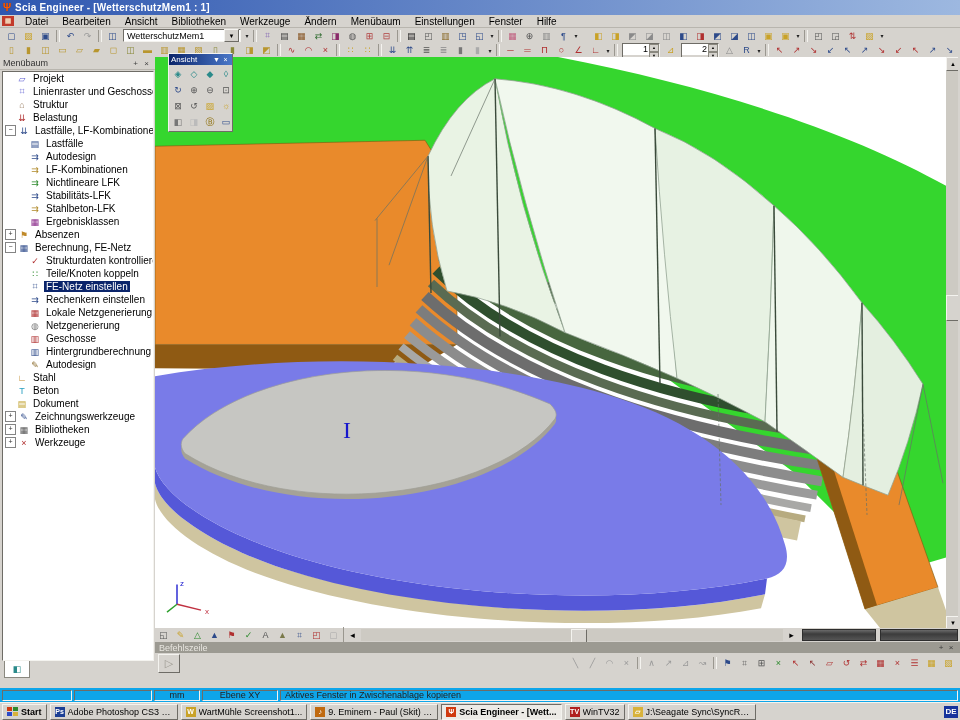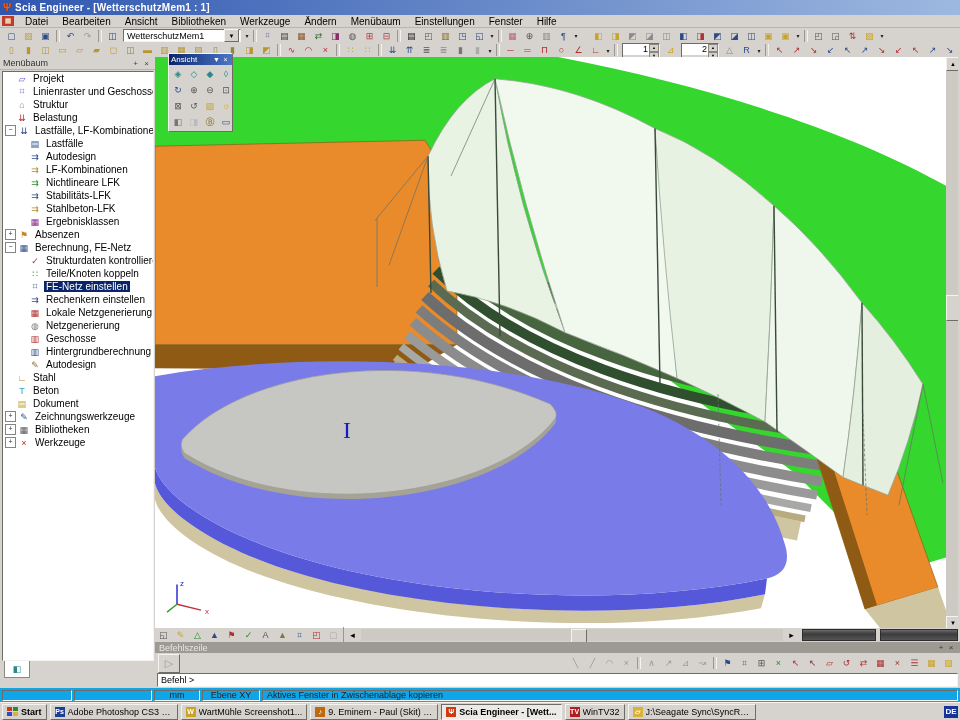--- a/index.html
+++ b/index.html
@@ -565,30 +565,27 @@
         <span class="tb-btn" style="color: rgb(176, 48, 48);">▱</span>
         <span class="tb-btn" style="color: rgb(176, 48, 48);">↺</span>
         <span class="tb-btn" style="color: rgb(176, 48, 48);">⇄</span>
         <span class="tb-btn" style="color: rgb(176, 48, 48);">▦</span>
         <span class="tb-btn" style="color: rgb(176, 48, 48);">×</span>
         <span class="tb-btn" style="color: rgb(176, 48, 48);">☰</span>
         <span class="tb-btn" style="color: rgb(201, 162, 39);">▦</span>
         <span class="tb-btn" style="color: rgb(201, 162, 39);">▧</span>
       </div>
   </div>
-  <div id="cmdinput" class="sunken">
-    <span>Befehl &gt;</span>
-  </div>
 </div>
 
 <div id="statusbar">
     <span class="scell sunken" style="width: 70px;"></span>
     <span class="scell sunken" style="width: 78px;"></span>
     <span class="scell sunken" style="width: 46px;">mm</span>
-    <span class="scell sunken" style="width: 58px;">Ebene XY</span>
+    <span class="scell sunken" style="width: 76px;">Ebene XY</span>
     <span class="scell sunken" style="flex: 1 1 0%; justify-content: flex-start;">Aktives Fenster in Zwischenablage kopieren</span>
   </div>
 
 <div id="taskbar">
   <div class="taskbtn raised">
     <svg width="11" height="10">
       <rect x="0" y="0" width="5" height="4" fill="#d03a10"></rect>
         <rect x="6" y="0" width="5" height="4" fill="#2d8a2d"></rect>
       <rect x="0" y="5" width="5" height="4" fill="#2d4ac8"></rect>
         <rect x="6" y="5" width="5" height="4" fill="#d8b23a"></rect>

